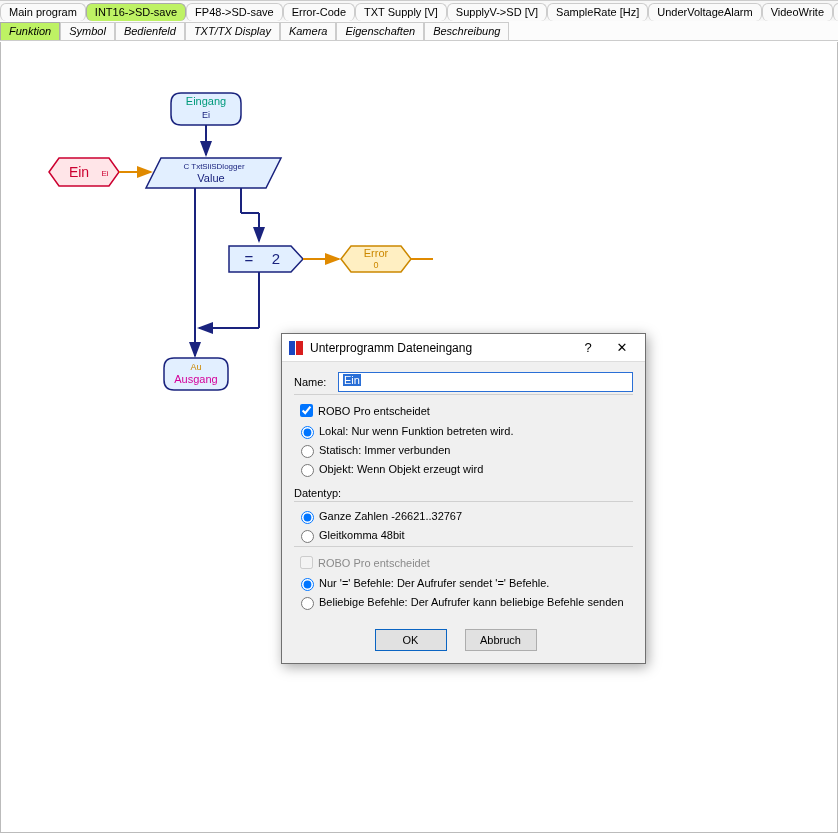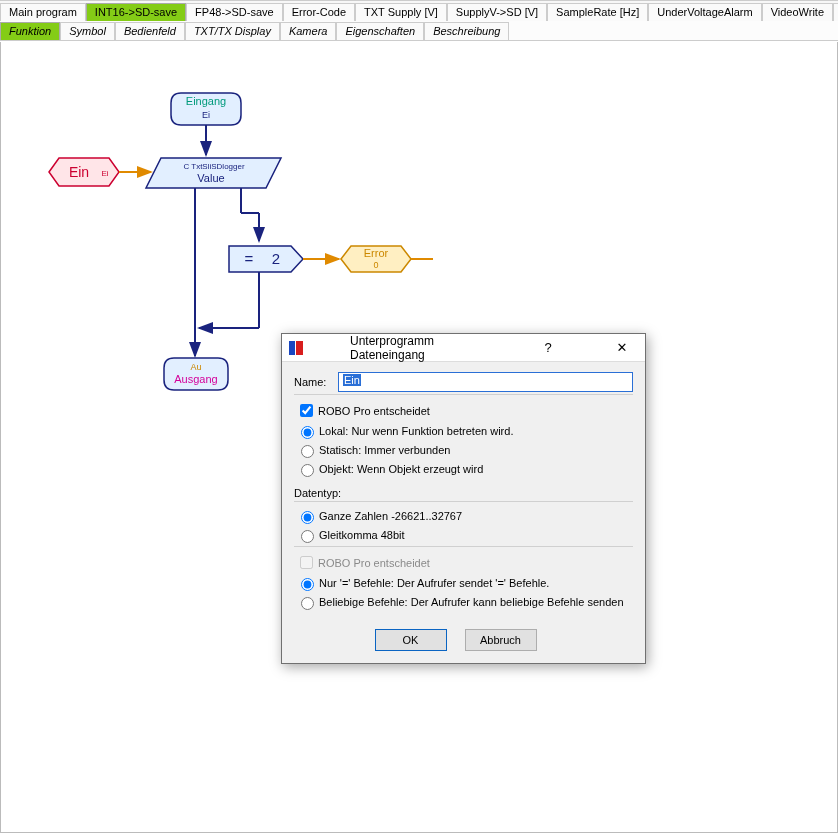--- a/index.html
+++ b/index.html
@@ -1,39 +1,39 @@
 <!DOCTYPE html>
 <html><head>
 <meta charset="utf-8">
 <style>
   * { box-sizing: border-box; }
   body { margin:0; padding:0; font-family: Tahoma, Arial, sans-serif; font-size:11px; background:#fff; color:#000; width:838px; height:833px; overflow:hidden; position:relative; }
 
   
   .tab-row { display:flex; background:#f7f7f7; align-items:flex-end; height:20px; user-select:none; }
   .tab { padding:2px 8px 3px 8px; border:1px solid #ccc; border-bottom:none; margin-right:0px; background:#fafafa; white-space:nowrap; cursor:pointer; position:relative; }
-  .tab.active { background:#84cc16; border-top:1px solid #aaa; border-left:1px solid #aaa; border-right:1px solid #aaa; font-weight:400; }
-  .tab-row.top .tab { font-size:11px; }
+  .tab.active { background:#bef264; border-top:1px solid #aaa; border-left:1px solid #aaa; border-right:1px solid #aaa; font-weight:400; }
+  .tab-row.top .tab { font-size:11px;border-radius:6px; }
   .tab-row.bottom { border-bottom:1px solid #ccc; background:#fcfcfc;font-style:italic;}
   .tab-row.top { background:#f7f7f7; }
   .top-tabs-wrap { border-top:1px solid #ccc;}
   .content { position:absolute; left:0; right:0; top:42px; bottom:0; border:1px solid #bbb; border-top:none; overflow:hidden;}
 
   
   .canvas { position:absolute; left:0; top:16px; width:828px; height:780px;
     background-color:#fff;
     background-image: radial-gradient(circle, #9aa 0.6px, transparent 0.6px);
     background-size: 10px 10px; background-position: 10px 10px; }
 
   
   .flow-svg { position:absolute; left:0; top:0; }
 
   
   .dialog { position:absolute; left:280px; top:275px; width:365px; background:#f0f0f0; border:1px solid #707070; box-shadow:2px 3px 12px rgba(0,0,0,0.35); }
-  .dlg-title { display:flex; align-items:center; height:28px; padding:0 6px 0 6px; background:#fff; border-bottom:1px solid #ddd;gap:40px; }
+  .dlg-title { display:flex; align-items:center; height:28px; padding:0 6px 0 6px; background:#fff; border-bottom:1px solid #ddd; }
   .dlg-title .icon { width:16px; height:16px; display:inline-block; margin-right:6px; }
   .dlg-title .txt { flex:1; font-size:12px; }
   .title-btn { width:34px; height:22px; display:flex; align-items:center; justify-content:center; font-size:13px; cursor:pointer; }
 
   .dlg-body { padding:10px 12px 6px 12px; }
   .row { display:flex; align-items:center; margin-bottom:0; }
   .row .lbl { width:44px; }
   .name-input { flex:1; height:20px; border:1px solid #2a6fd6; padding:1px 4px; font-size:11px; background:#fff; color:#000; }
   .name-input .sel { background:#2a6fd6; color:#fff; padding:0 1px; }
 

